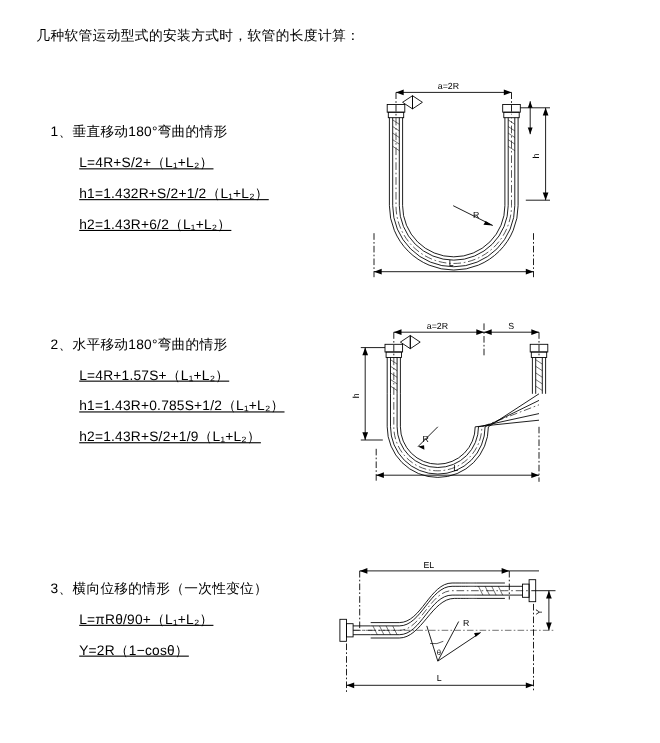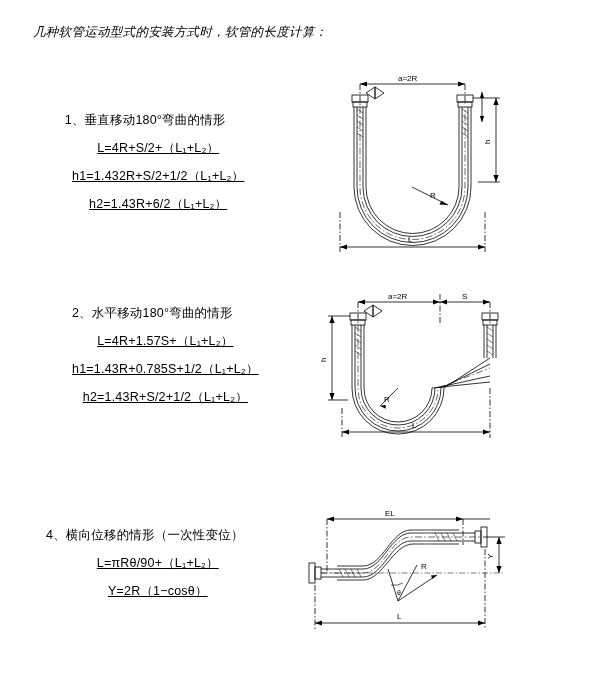--- a/index.html
+++ b/index.html
@@ -20,25 +20,23 @@
     width: 600px;
     height: 675px;
   }
   .heading {
     position: absolute;
     left: 33px;
     top: 24px;
     font-size: 12.5px;
     letter-spacing: 0.3px;
     white-space: nowrap;
-    font-style: italic;
   }
   .section {
     position: absolute;
-    text-align: center;
   }
   .sec-title {
     font-size: 12.5px;
     white-space: nowrap;
     letter-spacing: 0.2px;
   }
   .formula {
     font-size: 12.5px;
     white-space: nowrap;
     margin-top: 11px;
@@ -153,21 +151,21 @@
         <text x="190" y="82" transform="rotate(-90 190 82)">h</text>
         <text x="108" y="180">L</text>
       </g>
     </svg>
   </div>
 
   <div class="section sec2">
     <div class="sec-title">2、水平移动180°弯曲的情形</div>
     <div class="formula">L=4R+1.57S+（L₁+L₂）</div>
     <div class="formula">h1=1.43R+0.785S+1/2（L₁+L₂）</div>
-    <div class="formula">h2=1.43R+S/2+1/2（L₁+L₂）</div>
+    <div class="formula">h2=1.43R+S/2+1/9（L₁+L₂）</div>
   </div>
 
   <div class="fig fig2">
     <svg width="230" height="185" viewBox="0 0 230 185">
       <g stroke="#000" fill="none" stroke-width="0.8">
 
         <line x1="58" y1="22" x2="140" y2="22"></line>
         <path d="M58 22 l7 -2.6 v5.2 z" fill="#000" stroke="none"></path>
         <path d="M140 22 l-7 -2.6 v5.2 z" fill="#000" stroke="none"></path>
         <line x1="58" y1="22" x2="58" y2="44" stroke-dasharray="6 2 1.5 2"></line>
@@ -237,21 +235,21 @@
         <text x="88" y="19">a=2R</text>
         <text x="162" y="19">S</text>
         <text x="84" y="122">R</text>
         <text x="26" y="82" transform="rotate(-90 26 82)">h</text>
         <text x="112" y="148">L</text>
       </g>
     </svg>
   </div>
 
   <div class="section sec3">
-    <div class="sec-title">4、横向位移的情形（一次性变位）</div>
+    <div class="sec-title">3、横向位移的情形（一次性变位）</div>
     <div class="formula">L=πRθ/90+（L₁+L₂）</div>
     <div class="formula">Y=2R（1−cosθ）</div>
   </div>
 
   <div class="fig fig3">
     <svg width="250" height="140" viewBox="0 0 250 140">
       <g stroke="#000" fill="none" stroke-width="0.8">
 
         <line x1="42" y1="14" x2="178" y2="14"></line>
         <path d="M42 14 l7 -2.6 v5.2 z" fill="#000" stroke="none"></path>

